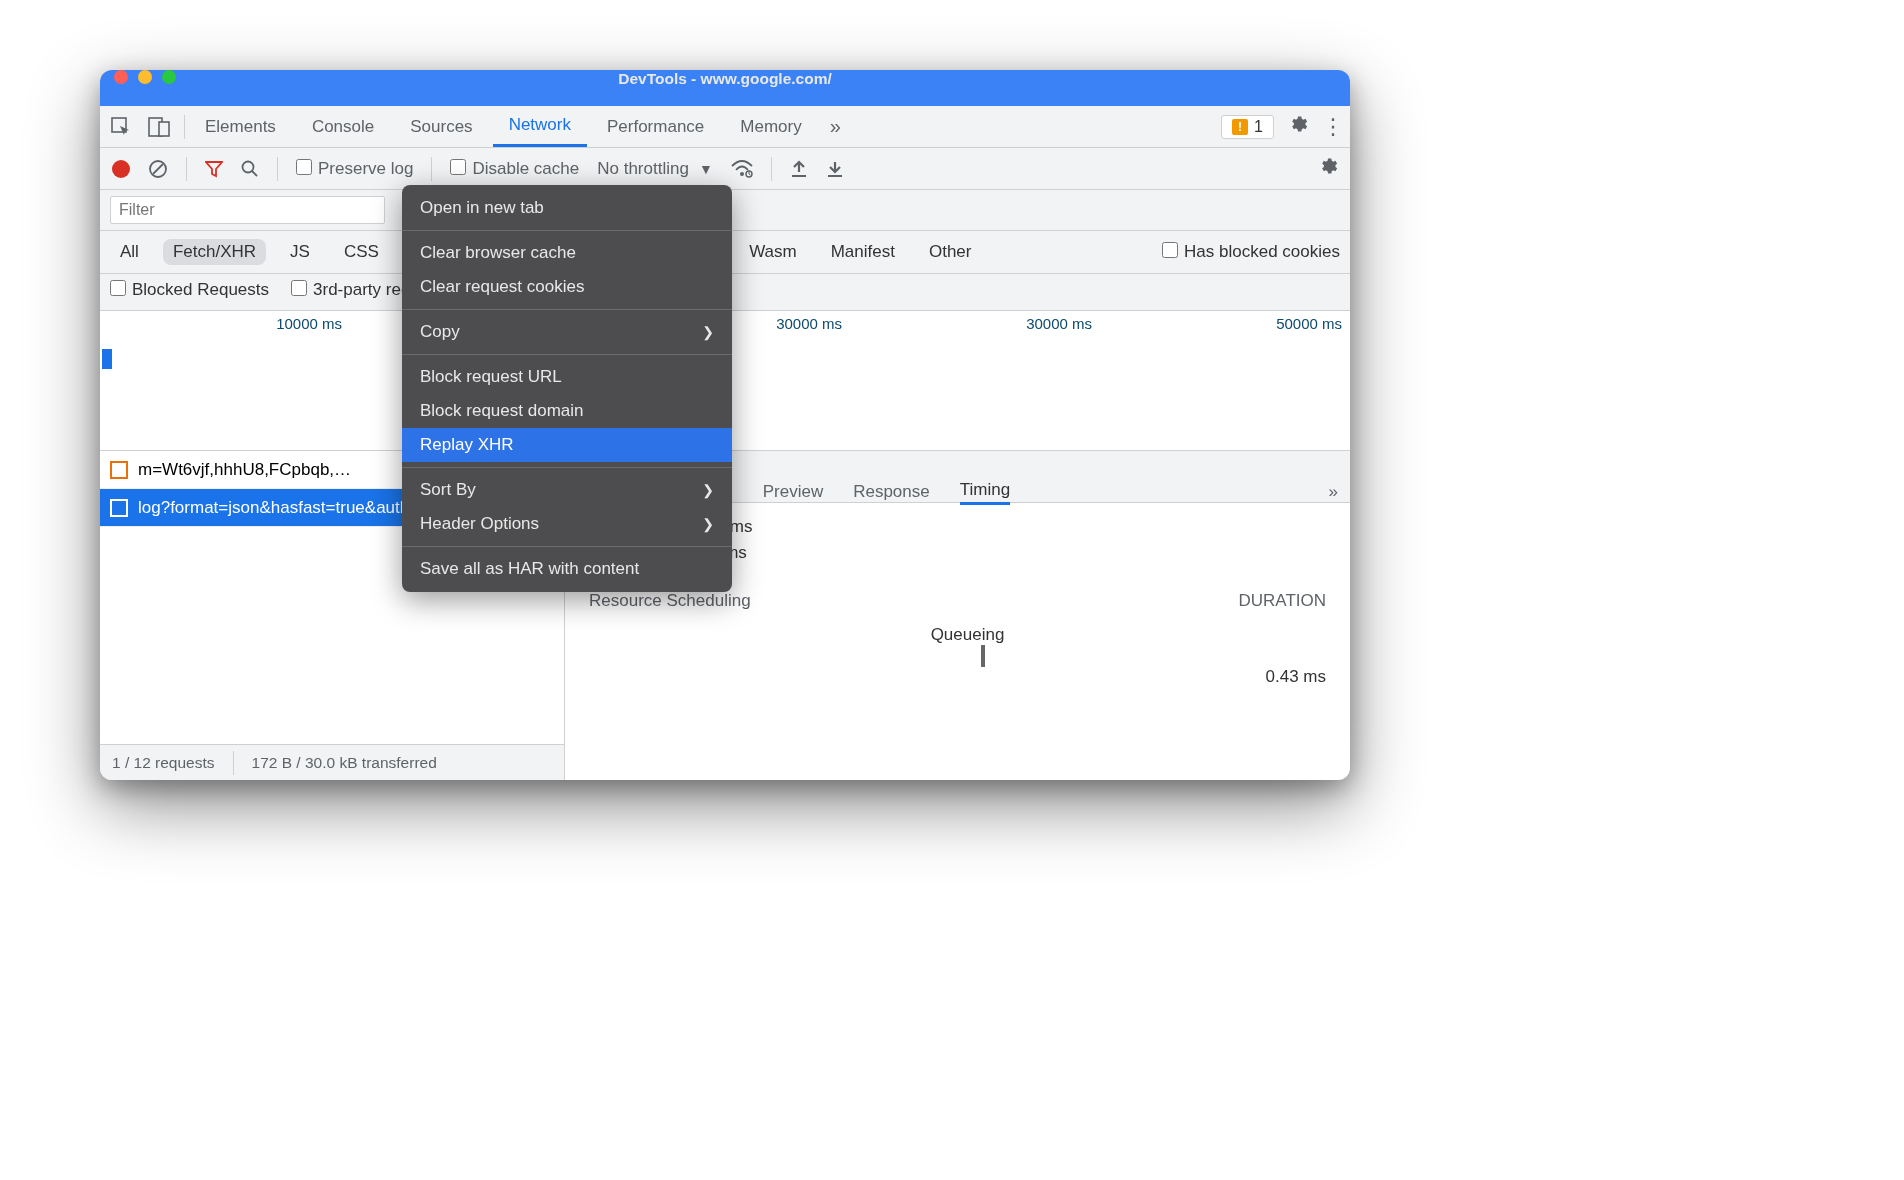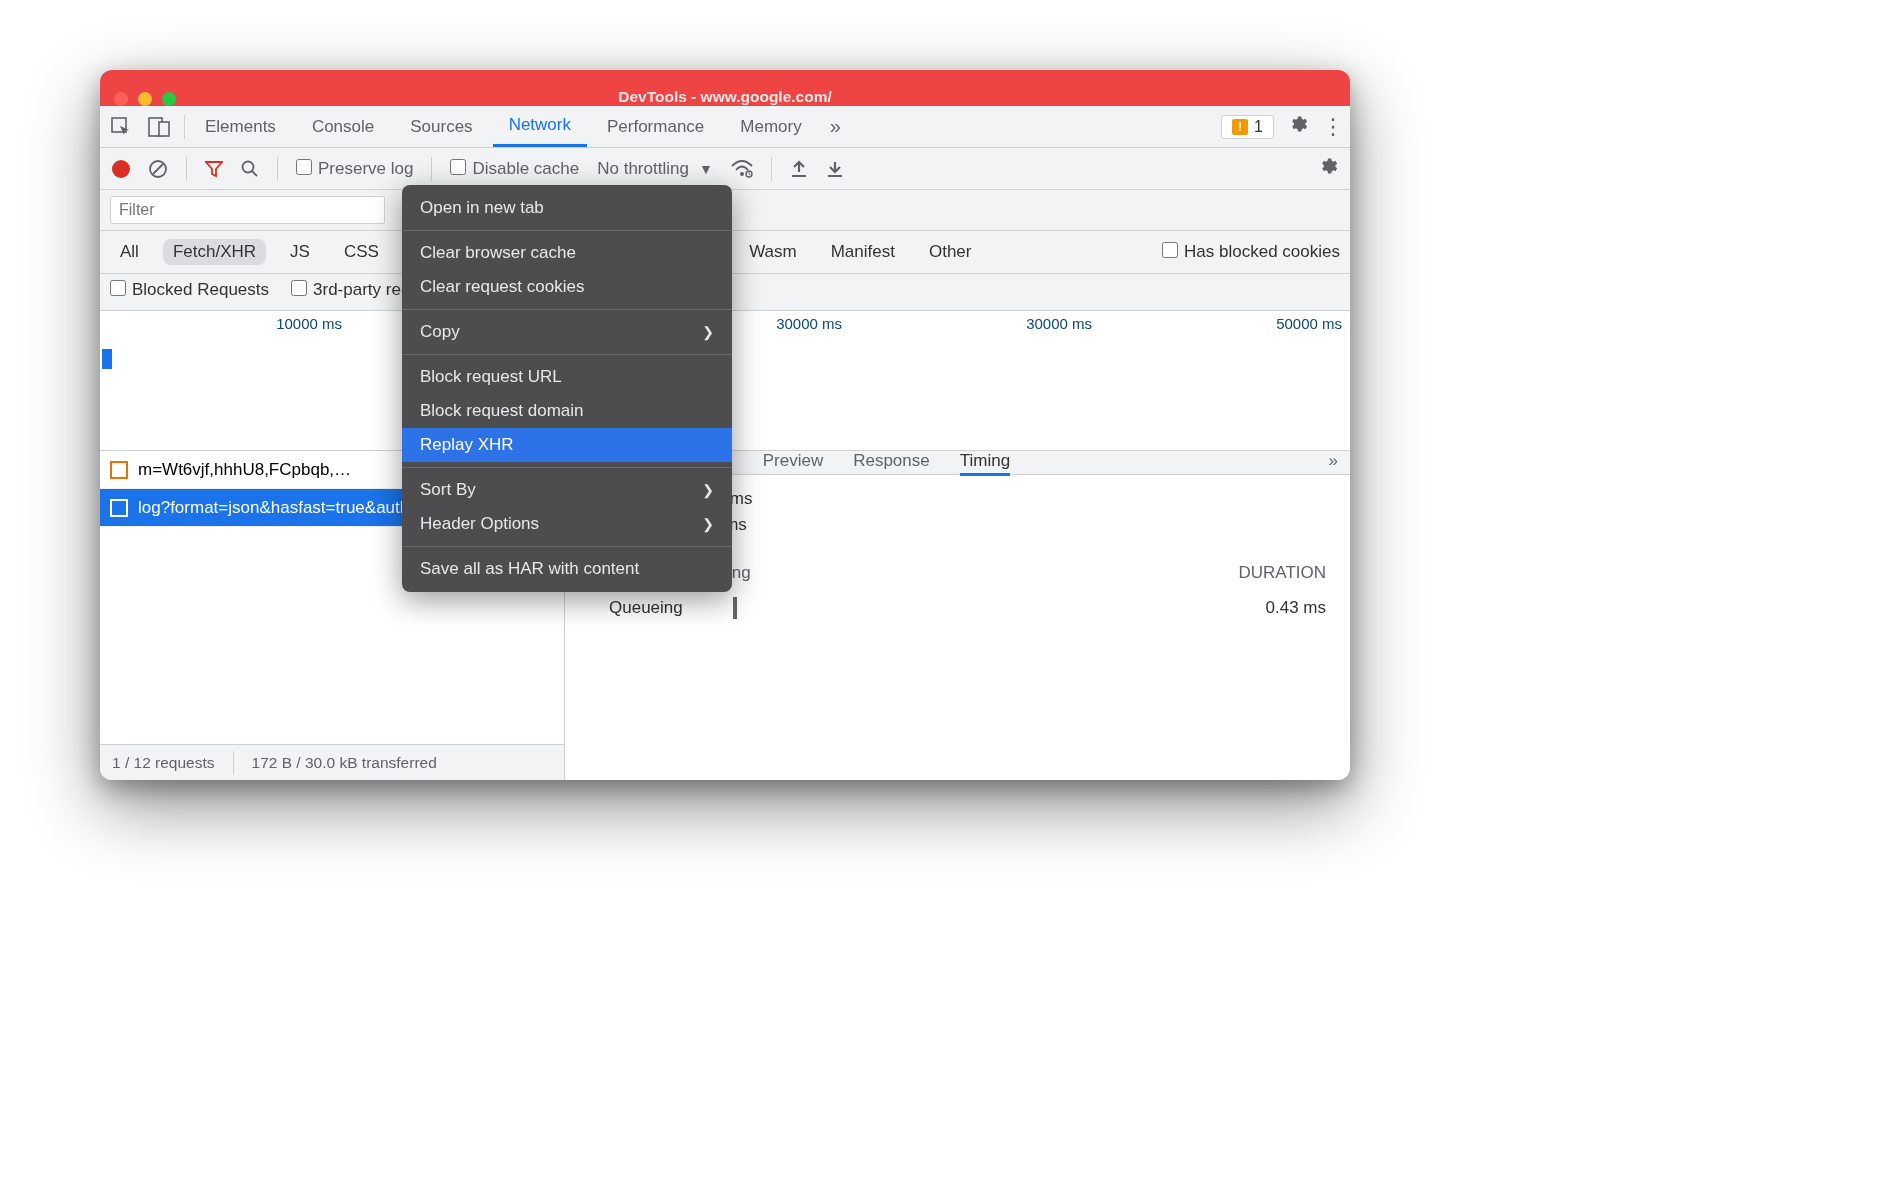--- a/index.html
+++ b/index.html
@@ -1,18 +1,18 @@
 <!DOCTYPE html>
 <html><head>
 <meta charset="utf-8">
 <style>
 * { margin: 0; padding: 0; box-sizing: border-box; font-family: -apple-system, BlinkMacSystemFont, "Segoe UI", Helvetica, Arial, sans-serif; }
 body { background: #fff; width: 1904px; height: 1180px; position: relative; }
 .window { position: absolute; left: 100px; top: 70px; width: 1250px; height: 710px; border-radius: 12px; overflow: hidden; box-shadow: 0 25px 70px rgba(0,0,0,0.45), 0 8px 25px rgba(0,0,0,0.3); background: #fff; display: flex; flex-direction: column; }
-.titlebar { height: 36px; background: #ef4444; display: flex; align-items: flex-end; position: relative; }
+.titlebar { height: 36px; background: #3b82f6; display: flex; align-items: flex-start; position: relative; }
 .traffic { display: flex; gap: 10px; padding-left: 14px; }
 .traffic-dot { width: 14px; height: 14px; border-radius: 50%; }
 .traffic-red { background: #ff5f57; }
 .traffic-yellow { background: #febc2e; }
 .traffic-green { background: #28c840; }
 .title-text { position: absolute; left: 0; right: 0; text-align: center; color: #e8e8e8; font-size: 15.5px; font-weight: 600; pointer-events: none; }
 .tabbar { height: 42px; background: #f1f3f4; border-bottom: 1px solid #d0d0d0; display: flex; align-items: center; padding: 0 8px; gap: 4px; font-size: 17px; color: #5f6368; }
 .inspect-icon, .device-icon { width: 26px; height: 26px; margin-right: 8px; display: flex; align-items: center; justify-content: center; }
 .tabbar .tab { padding: 0 16px; height: 100%; display: flex; align-items: center; cursor: pointer; }
 .tabbar .tab.active { color: #1a73e8; border-bottom: 3px solid #1a73e8; }
@@ -43,24 +43,24 @@
 .timeline-bar { position: absolute; left: 2px; top: 38px; width: 10px; height: 20px; background: #1a73e8; }
 .split { flex: 1; display: flex; overflow: hidden; }
 .reqlist { width: 465px; border-right: 1px solid #d0d0d0; display: flex; flex-direction: column; }
 .reqlist-header { height: 40px; background: #f1f3f4; border-bottom: 1px solid #d0d0d0; display: flex; align-items: center; padding: 0 12px; font-size: 17px; color: #333; }
 .reqrow { height: 38px; display: flex; align-items: center; padding: 0 10px; gap: 10px; font-size: 17px; border-bottom: 1px solid #eee; cursor: pointer; white-space: nowrap; overflow: hidden; }
 .reqrow .ricon { width: 18px; height: 18px; border: 2px solid #e8710a; flex-shrink: 0; }
 .reqrow.selected { background: #1a73e8; color: #fff; }
 .reqrow.selected .ricon { border-color: #fff; }
 .reqlist-footer { margin-top: auto; height: 36px; background: #f1f3f4; border-top: 1px solid #d0d0d0; display: flex; align-items: center; padding: 14px 12px; gap: 18px; font-size: 15.5px; color: #5f6368; }
 .detail { flex: 1; display: flex; flex-direction: column; }
-.detail-tabs { height: 24px; background: #f1f3f4; border-bottom: 1px solid #d0d0d0; display: flex; align-items: flex-start; padding: 0 12px; gap: 30px; font-size: 17px; color: #5f6368; }
+.detail-tabs { height: 52px; background: #f1f3f4; border-bottom: 1px solid #d0d0d0; display: flex; align-items: flex-end; padding: 0 12px; gap: 30px; font-size: 17px; color: #5f6368; }
 .detail-tabs .dtab.active { color: #333; border-bottom: 3px solid #1a73e8; padding-bottom: 2px; margin-bottom: -3px; }
 .detail-body { padding: 14px 24px; font-size: 17px; color: #333; }
-.sched-row { display: flex; align-items: center; justify-content: space-between; margin-top: 14px; }
+.sched-row { display: flex; align-items: center; justify-content: space-between; margin-top: 14px; flex-direction: column; }
 .sched-header { display: flex; justify-content: space-between; color: #5f6368; margin-top: 28px; font-size: 17px; }
 .queue-bar { width: 4px; height: 22px; background: #666; margin-left: 50px; }
 .context-menu { position: absolute; left: 402px; top: 185px; width: 330px; background: #4d4d4f; border-radius: 8px; box-shadow: 0 8px 30px rgba(0,0,0,0.4); padding: 6px 0; color: #e8e8e8; font-size: 17px; z-index: 1000; }
 .ctx-item { padding: 7px 18px; cursor: pointer; display: flex; align-items: center; justify-content: space-between; }
 .ctx-item.highlighted { background: #2e72e8; color: #fff; }
 .ctx-sep { height: 1px; background: #6a6a6c; margin: 5px 0; }
 .ctx-chev { font-size: 14px; }
 </style>
 </head>
 <body>

